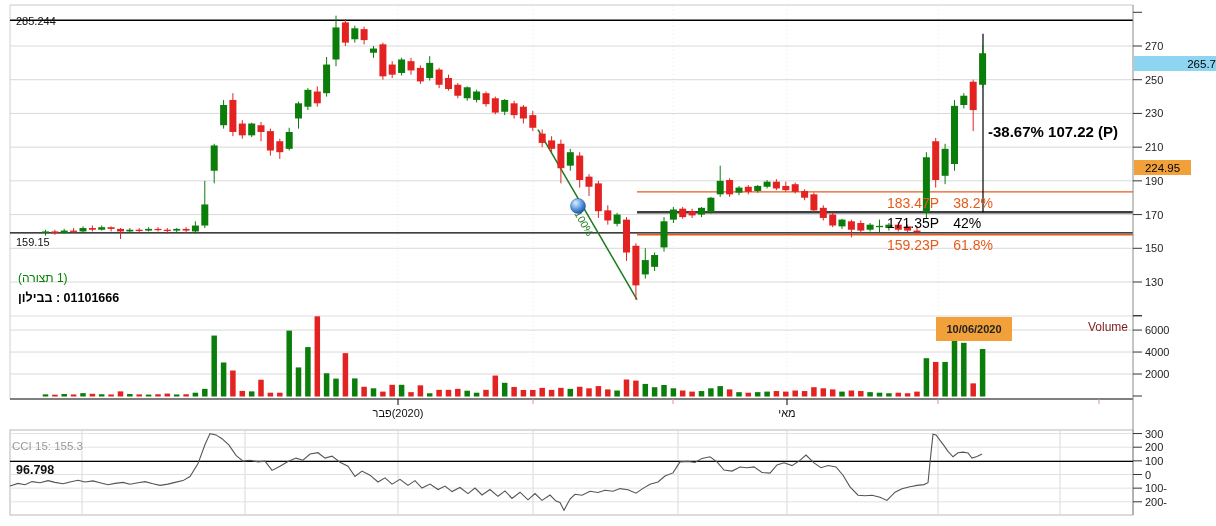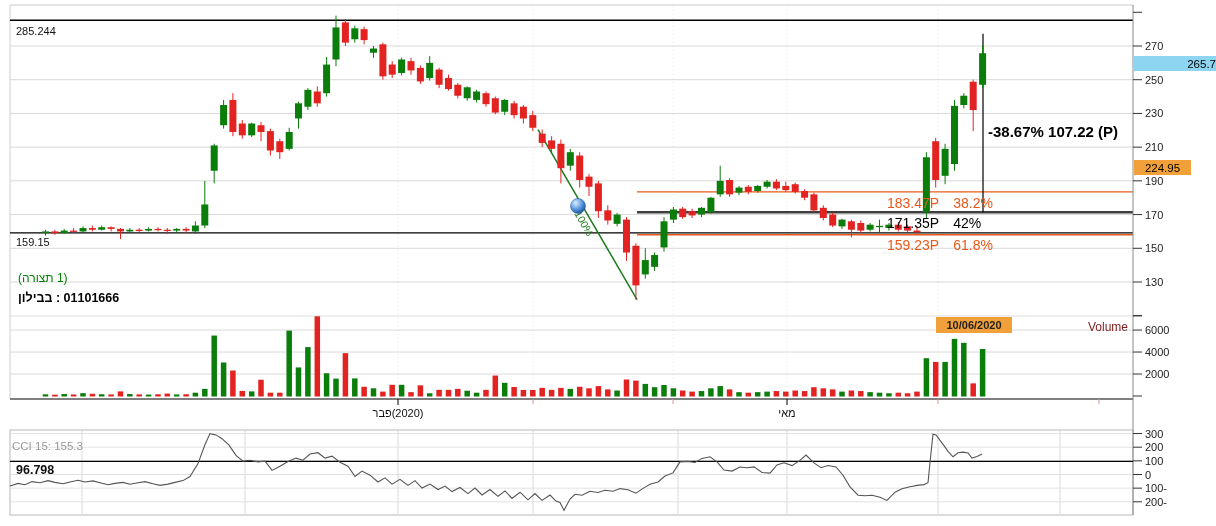--- a/index.html
+++ b/index.html
@@ -449,21 +449,21 @@
         <text x="1145" y="492.15" font-size="11px" fill="#222222">100-</text>
         <line x1="1133" y1="501.8" x2="1142" y2="501.8" stroke="#333"></line>
         <text x="1145" y="505.8" font-size="11px" fill="#222222">200-</text>
       </g>
       <g>
         <line x1="10" y1="461.287073" x2="1133" y2="461.287073" stroke="#000" stroke-width="1.2"></line>
         <polyline points="10,486.1 18,483.4 25,484.7 32,481.6 40,482.7 48,480.6 55,482.4 63,483.8 70,482.0 78,480.2 85,482.0 93,480.9 100,482.7 108,484.7 115,483.4 123,482.4 130,484.3 138,482.7 145,481.6 153,483.8 160,485.4 168,484.1 175,482.4 183,480.6 190,476.5 198,463.6 205,444.5 210,433.6 216,434.9 222,438.7 229,445.2 236,455.4 243,461.1 250,460.2 258,461.9 265,461.1 272,470.4 280,466.3 288,461.5 296,458.1 303,460.2 310,454.0 318,452.7 325,458.1 332,456.1 340,462.2 348,466.3 355,476.5 362,471.1 370,475.2 378,482.0 385,477.9 392,484.1 400,479.3 408,485.4 415,480.6 422,488.1 430,484.1 438,489.5 445,486.1 452,491.6 460,487.5 468,493.6 475,488.1 482,495.0 490,489.5 498,496.3 505,490.9 512,498.4 520,492.2 528,499.8 535,493.6 542,500.4 550,495.0 556,501.1 560,502.5 564,510.3 570,499.1 575,494.3 582,495.2 590,491.2 598,492.5 605,490.2 613,491.3 620,488.6 628,489.8 636,493.2 643,488.4 650,484.3 658,482.0 665,476.1 673,472.9 680,461.9 688,461.4 695,462.5 702,458.4 710,456.8 717,461.8 724,470.1 732,471.1 740,467.0 747,467.7 754,466.9 762,472.5 770,473.1 777,464.9 784,462.8 792,465.6 799,461.1 806,455.1 814,462.9 821,467.7 828,465.5 836,467.0 843,475.2 850,486.8 858,495.2 865,495.8 872,495.2 880,497.2 887,500.4 895,492.2 902,488.7 910,486.8 917,485.4 924,484.6 928,482.7 931,452.7 933,434.1 936,434.9 940,440.4 944,445.6 948,451.3 953,456.8 958,452.7 963,452.1 968,452.9 972,458.1 977,456.6 982,454.0" fill="none" stroke="#555555" stroke-width="1.1"></polyline>
       </g>
     </svg>
 
-  <div class="lbl axis-note" style="left:16px;top:26px;">285.244</div>
+  <div class="lbl axis-note" style="left:16px;top:16px;">285.244</div>
   <div class="lbl axis-note" style="left:16px;top:237px;">159.15</div>
   <div class="lbl" id="formation-label" style="left: 18px; top: 272px; color: rgb(0, 128, 0);">(תצורה‎ 1)</div>
   <div class="lbl" id="instrument-label" style="left:18px;top:292px;">בבילון‎ : 01101666</div>
 
   <div class="lbl fib-row" id="fib-row-0" style="left: 887px; top: 196px; color: rgb(232, 90, 26);">
     <span class="fib-price">183.47P</span>
     <span class="fib-pct">38.2%</span>
   </div>
   <div class="lbl fib-row" id="fib-row-1" style="left:887px;top:216px;color:#000;">
     <span class="fib-price">171.35P</span>
@@ -472,18 +472,18 @@
   <div class="lbl fib-row" id="fib-row-2" style="left: 887px; top: 238px; color: rgb(232, 90, 26);">
     <span class="fib-price">159.23P</span>
     <span class="fib-pct">61.8%</span>
   </div>
 
   <div class="lbl" id="measure-text" style="left:988px;top:124px;">-38.67% 107.22 (P)</div>
 
   <div class="tag" id="tag-last" style="left: 1134px; top: 56px; width: 82px; height: 15px; background: rgb(142, 213, 242);">265.7</div>
   <div class="tag" id="tag-alert" style="left: 1134px; top: 124px; width: 57px; height: 15px; background: rgb(242, 161, 58);">224.95</div>
 
-  <div id="date-tag" style="left: 936px; top: 317px; width: 76px; height: 16px; background: rgb(242, 161, 58);">10/06/2020</div>
+  <div id="date-tag" style="left: 936px; top: 317px; width: 76px; height: 24px; background: rgb(242, 161, 58);">10/06/2020</div>
   <div class="lbl" id="volume-title" style="right: 88px; top: 321px; color: #7f1d1d;">Volume</div>
 
   <div class="lbl" id="cci-legend" style="left:12px;top:441px;">CCI 15: 155.3</div>
   <div class="lbl" id="cci-level-label" style="left:16px;top:464px;">96.798</div>
 </div>
 
 </body></html>

